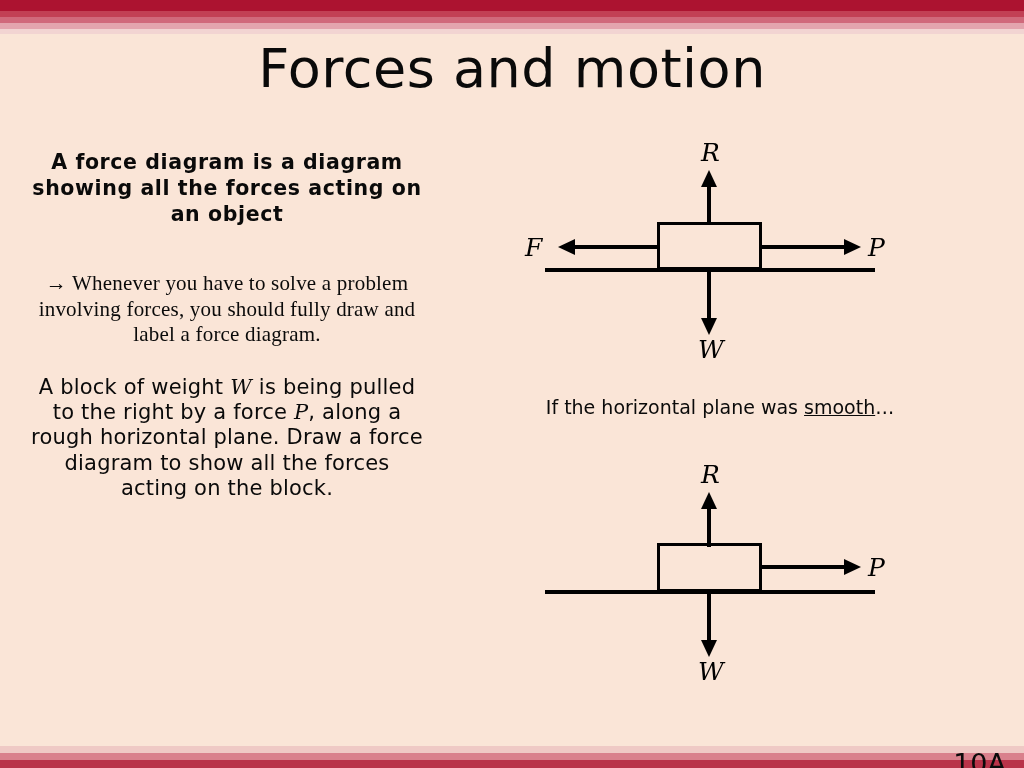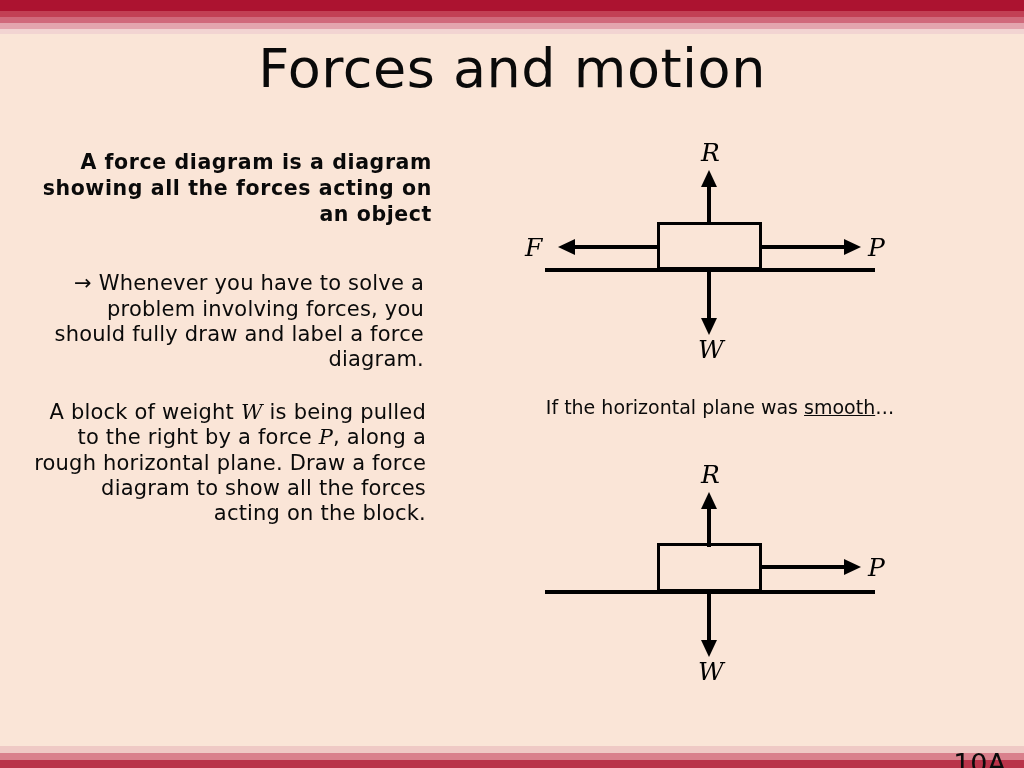--- a/index.html
+++ b/index.html
@@ -53,29 +53,28 @@
     top: 150px;
     width: 410px;
     text-align: center;
     color: #0A0A0A;
   }
   .para {
     font-family: "DejaVu Sans", sans-serif;
     font-size: 21px;
     line-height: 1.20;
     letter-spacing: 0.2px;
-    text-align: right;
   }
   .para.bold {
     font-weight: bold;
     font-size: 20.5px;
     letter-spacing: 0.6px;
     line-height: 1.26;
   }
-  .p2 { margin-top: 44px; padding: 0 8px; }
+  .p2 { margin-top: 44px; padding: 0 8px; font-family: Liberation Serif, serif; }
   .p3 { margin-top: 28px; padding: 0 6px; }
   .sym {
     font-family: "DejaVu Serif", serif;
     font-style: italic;
     font-size: 21px;
   }
 
   
   .diagram {
     position: absolute;

